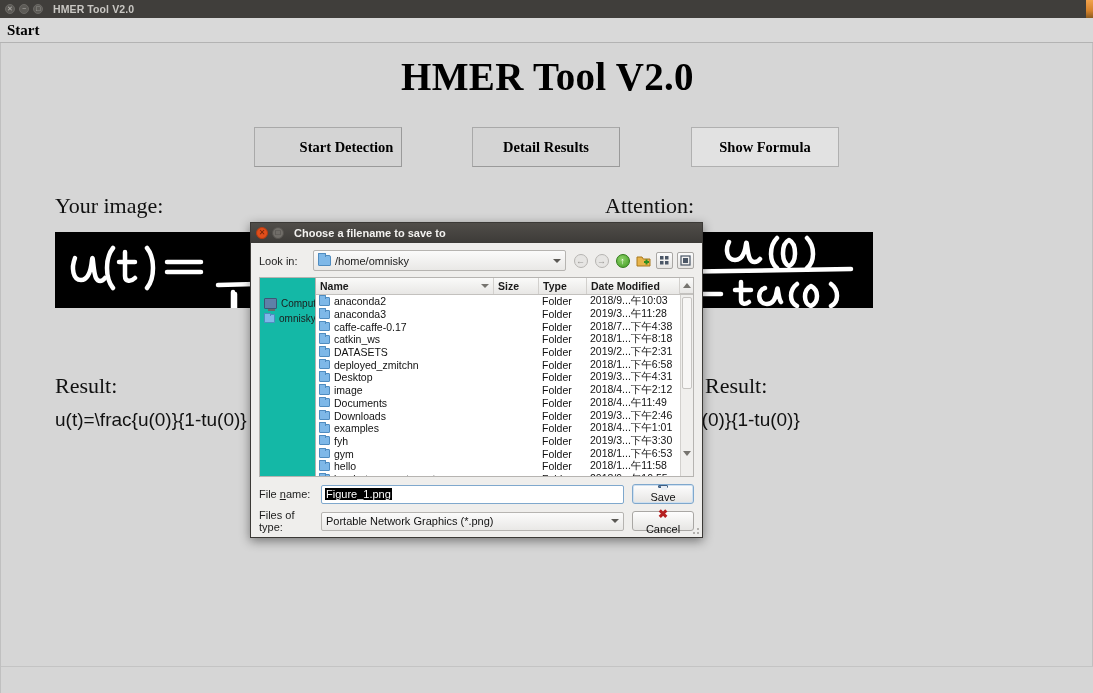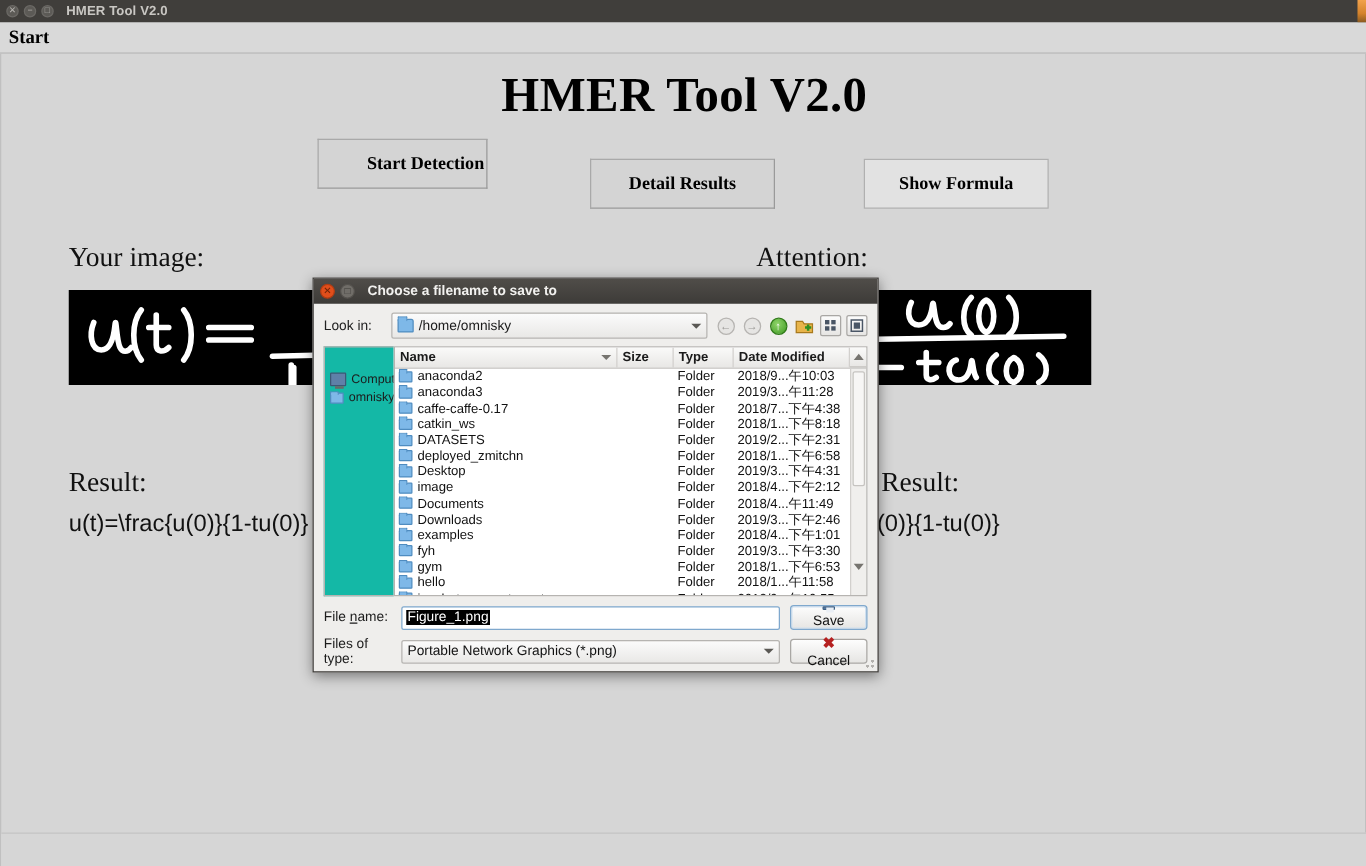--- a/index.html
+++ b/index.html
@@ -83,21 +83,21 @@
     height: 40px;
     background: #d4d4d4;
     border: 1px solid #a9a9a9;
     border-right-color: #9a9a9a;
     border-bottom-color: #9a9a9a;
     font-family: "Liberation Serif", serif;
     font-weight: bold; font-size: 14.5px; color: #000;
     display: flex; align-items: center; justify-content: center;
     cursor: pointer;
   }
-  #btn-start-detection { left: 253px; top: 68px; width: 136px; padding-left: 37px; }
+  #btn-start-detection { left: 253px; top: 84px; width: 148px; padding-left: 37px; }
   #btn-detail-results  { left: 471px; top: 84px; width: 148px; }
   #btn-show-formula    { left: 690px; top: 84px; width: 148px;
                          background: #e2e2e2; border-color: #b0b0b0; }
 
   
   .sect-label {
     position: absolute;
     font-family: "Liberation Serif", serif;
     font-size: 22px; color: #111;
   }

